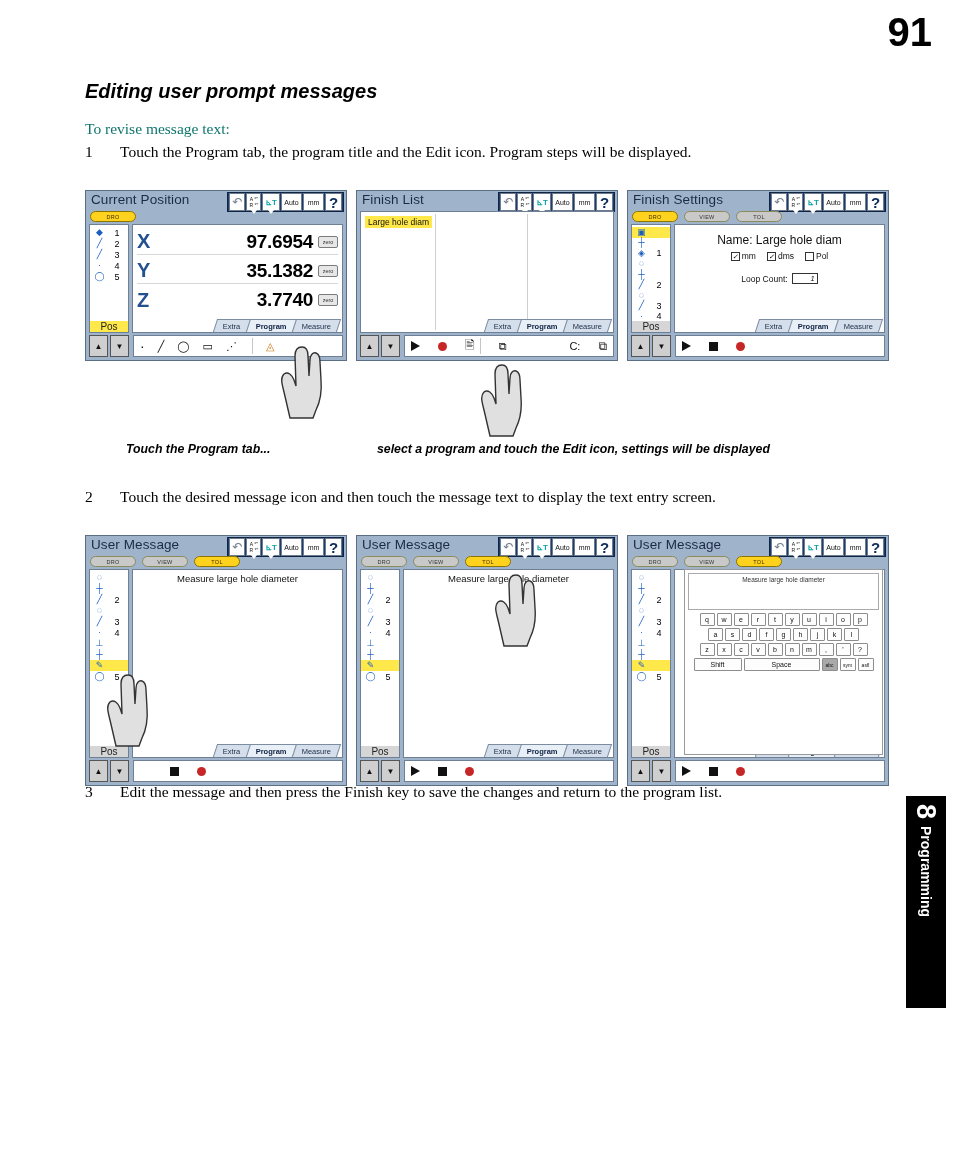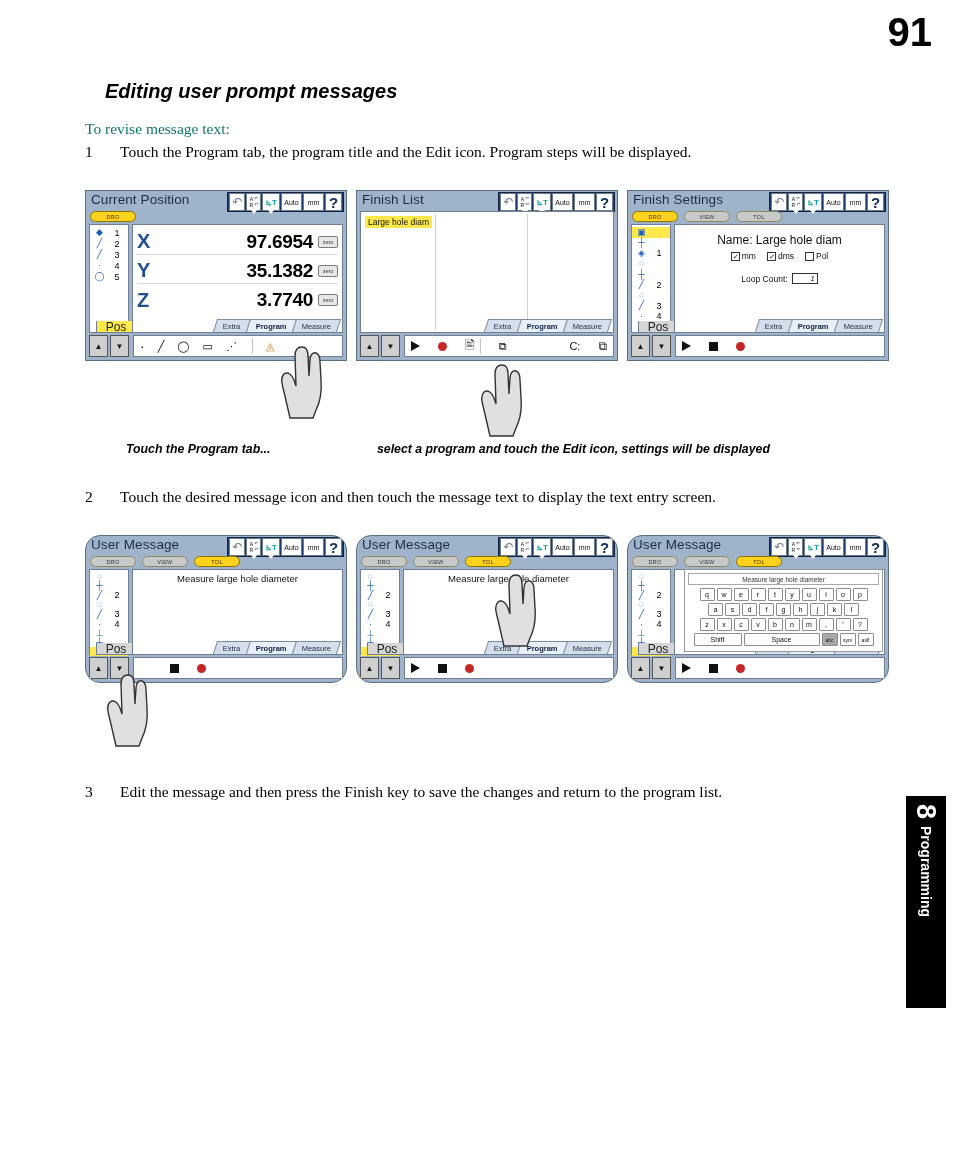--- a/index.html
+++ b/index.html
@@ -22,21 +22,21 @@
   .page-num {
     position:absolute; right:22px; top:-8px;
     font-family:"Liberation Sans", sans-serif; font-weight:bold;
     font-size:40px; color:#000;
   }
 
   
   .sec-title {
     position:absolute; left:85px; top:80px;
     font-family:"Liberation Sans", sans-serif; font-weight:bold; font-style:italic;
-    font-size:20px; color:#000;margin-left:20px;
+    font-size:20px; color:#000;
   }
   .body-line { position:absolute; font-size:15.5px; color:#0f766e; line-height:1.25; }
   .intro { left:85px; top:119px; }
   .step { position:absolute; font-size:15.5px; color:#000; }
 
   .caption {
     position:absolute; font-family:"Liberation Sans", sans-serif;
     font-weight:bold; font-style:italic; font-size:12.3px; color:#000;
   }
 
@@ -56,21 +56,21 @@
   .side-tab-lbl { font-size:14px; font-weight:bold; }
 
   
   .shot {
     position:absolute; width:262px; height:171px;
     background:#9fb4cb;
     border:1px solid #5a6e85;
     font-family:"Liberation Sans", sans-serif;
     overflow:hidden;
   }
-  .shot.tall { height:148px;border-radius:15px; }
+  .shot.tall { height:251px; }
 
   
   .sh-title {
     position:absolute; left:5px; top:1px;
     font-size:13.5px; color:#1b2b45; letter-spacing:0.1px;
     white-space:nowrap;
   }
   
   .tb {
     position:absolute; right:2px; top:1px; height:20px;
@@ -112,23 +112,23 @@
     display:flex; flex-direction:column; padding-top:2px;
   }
   .rail-row {
     height:11px; display:flex; align-items:center;
     font-size:8px; color:#000; padding-left:2px; gap:2px;
   }
   .rail-row .gl { width:15px; text-align:center; font-size:9px; color:#1b5fbe; line-height:1; }
   .rail-row .nm { width:16px; text-align:center; font-size:9px; color:#000; font-family:"Liberation Sans",sans-serif;}
   .rail-row.sel { background:#ffe84a; }
   .rail-pos {
-    position:absolute; left:10px; bottom:27px; width:40px; height:12px;
+    position:absolute; left:3px; bottom:27px; width:40px; height:12px;
     background:#ffe84a; border:1px solid #6f8096; border-top:none;
-    font-size:12px; display:flex; align-items:center; justify-content:center; color:#222;
+    font-size:10px; display:flex; align-items:center; justify-content:center; color:#222;
   }
   .rail-pos.grey { background:#d6d6d6; }
 
   
   .pane {
     position:absolute; left:46px; top:33px; right:3px; bottom:27px;
     background:#fff; border:1px solid #6f8096;
   }
 
   

